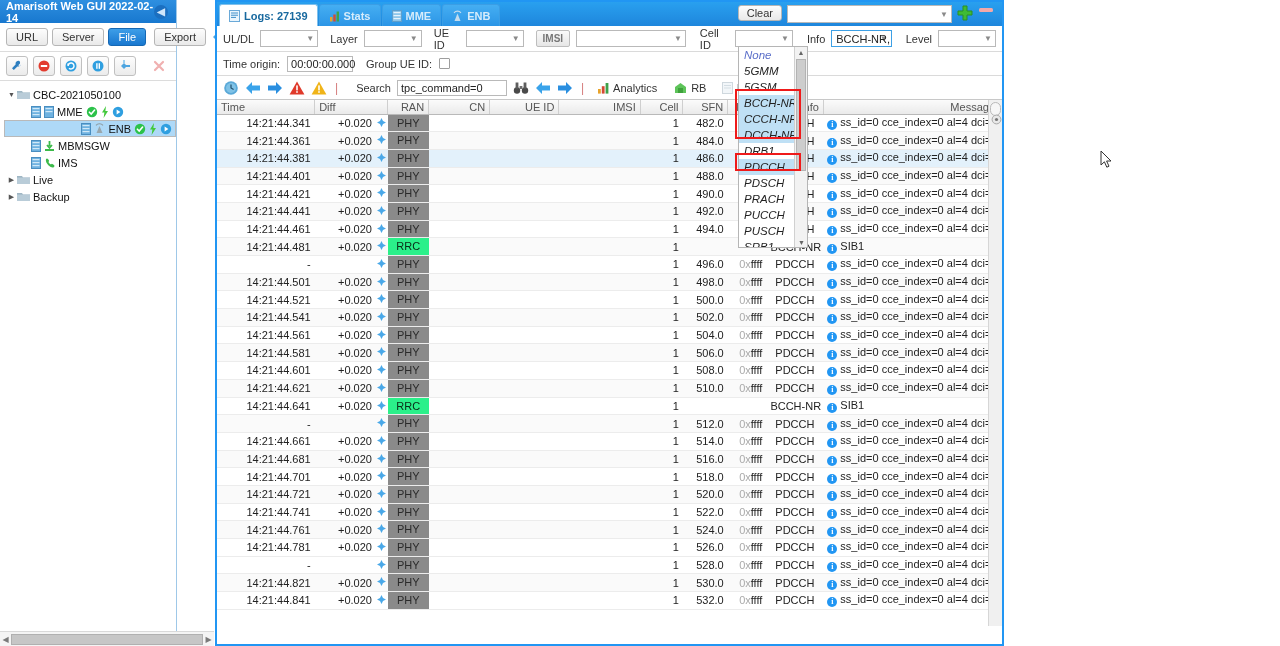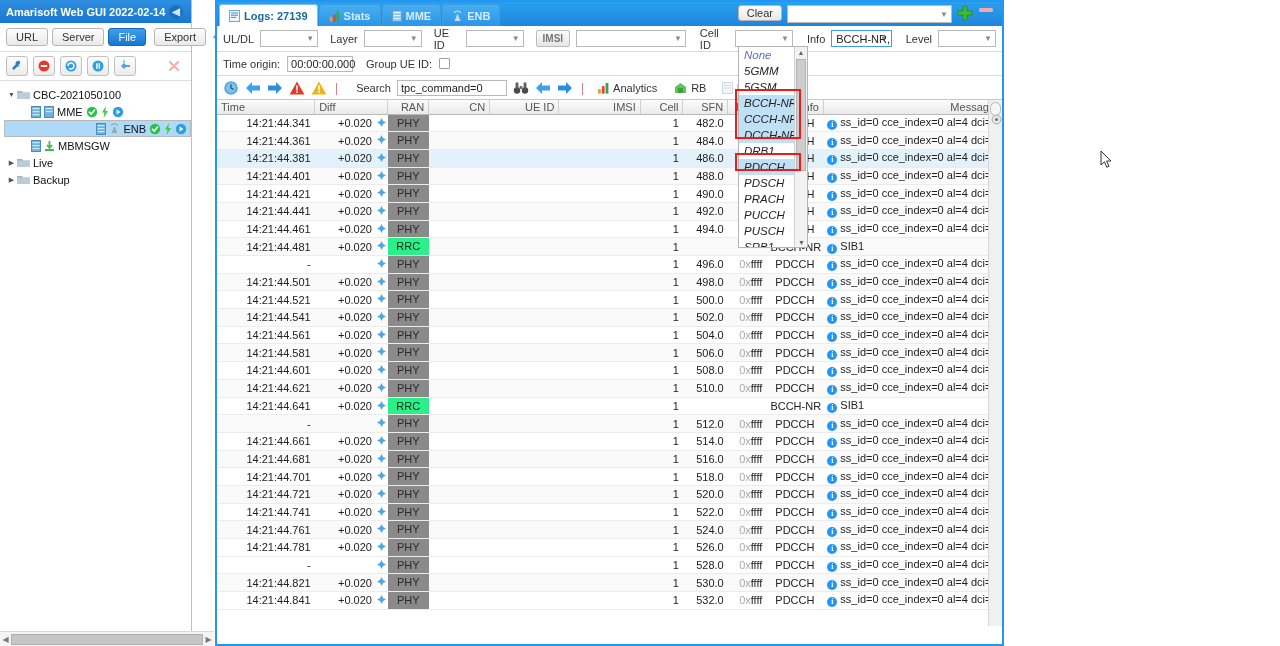--- a/index.html
+++ b/index.html
@@ -9,21 +9,21 @@
     overflow: hidden;
     background: #ffffff;
     font-family: "Liberation Sans", sans-serif;
     font-size: 11px;
     color: #222;
   }
   #app { position: relative; width: 1280px; height: 646px; background:#fff; }
 
   
   #sidebar {
-    position: absolute; left: 0; top: 0; width: 192px; height: 646px;
+    position: absolute; left: 0; top: 0; width: 177px; height: 646px;
     background: #ffffff;
     border-right: 1px solid #9fc8e8;
   }
   .side-title {
     height: 23px; background: linear-gradient(#2e8fe0,#1878cf);
     color: #fff; font-weight: bold; font-size: 11px;
     display: flex; align-items: center; padding: 0 6px;
   }
   .side-title .t { flex: 1; }
   .collapse-btn {
@@ -361,20 +361,36 @@
         </span>
         <span class="mini">
           <svg width="11" height="12" viewBox="0 0 11 12">
               <path d="M5.5 1 v5 M3 5 L5.5 7.8 L8 5" stroke="#3cba4a" stroke-width="1.8" fill="none"></path>
               <rect x="1" y="9" width="9" height="2" fill="#3cba4a"></rect>
             </svg>
         </span>
         <span class="tlabel">MBMSGW</span>
       </div>
 
+      <div class="tnode indent2">
+        <span>
+          <svg width="10" height="12" viewBox="0 0 10 12">
+              <rect x="0.5" y="0.5" width="9" height="11" fill="#6fb2e0" stroke="#4a8ec0"></rect>
+              <rect x="1.5" y="2" width="7" height="1.2" fill="#cfe8f8"></rect>
+              <rect x="1.5" y="5" width="7" height="1.2" fill="#cfe8f8"></rect>
+              <rect x="1.5" y="8" width="7" height="1.2" fill="#cfe8f8"></rect>
+            </svg>
+        </span>
+        <span class="mini">
+          <svg width="11" height="12" viewBox="0 0 11 12">
+              <path d="M2 2 q1-1 2 0 l1 1.5 q0.4 0.8-0.6 1.4 0.8 1.8 2.6 2.6 0.6-1 1.4-0.6 L10 8 q1 1 0 2-2 1.6-5.4-1.6T2 2z" fill="#3cba4a"></path>
+            </svg>
+        </span>
+        <span class="tlabel">IMS</span>
+      </div>
 
       <div class="tnode">
         <span class="tw">▶</span>
         <span>
           <svg width="13" height="11" viewBox="0 0 13 11">
               <path d="M0 2h5l1 1.4h7V10H0z" fill="#9fb6c4"></path>
               <path d="M0 3.6h13V10H0z" fill="#b9ccd8"></path>
             </svg>
         </span>
         <span class="tlabel">Live</span>

